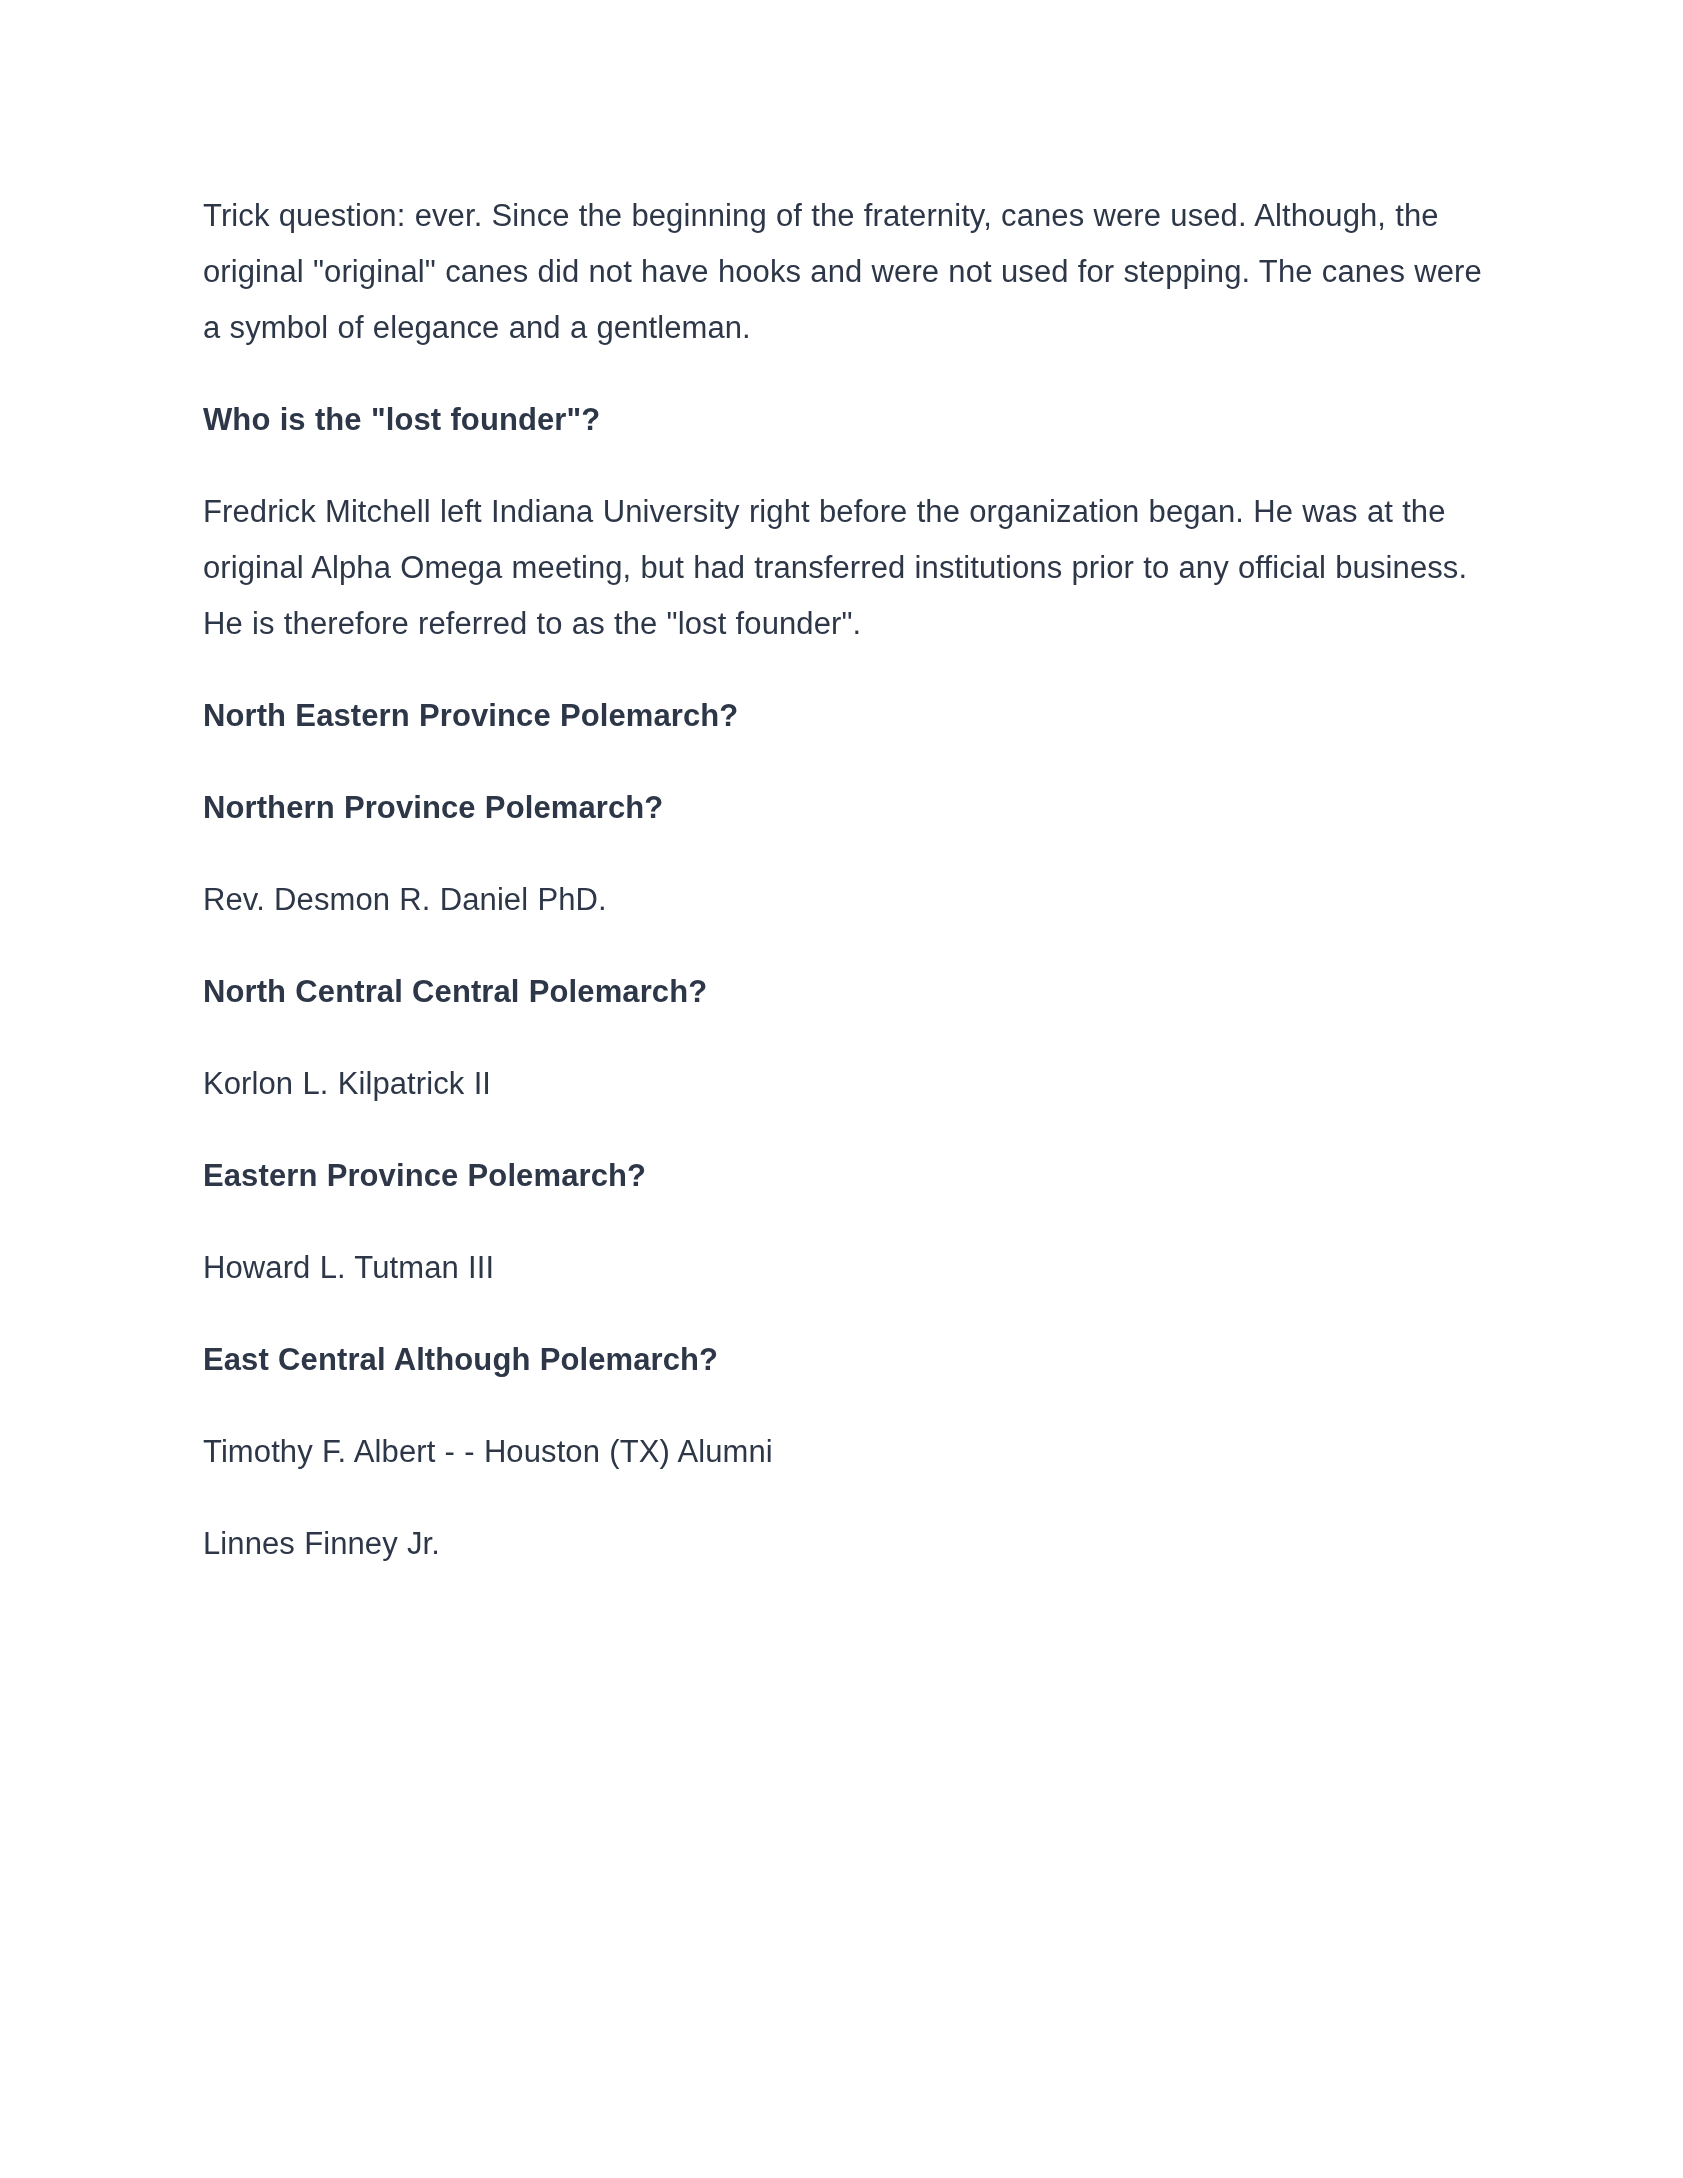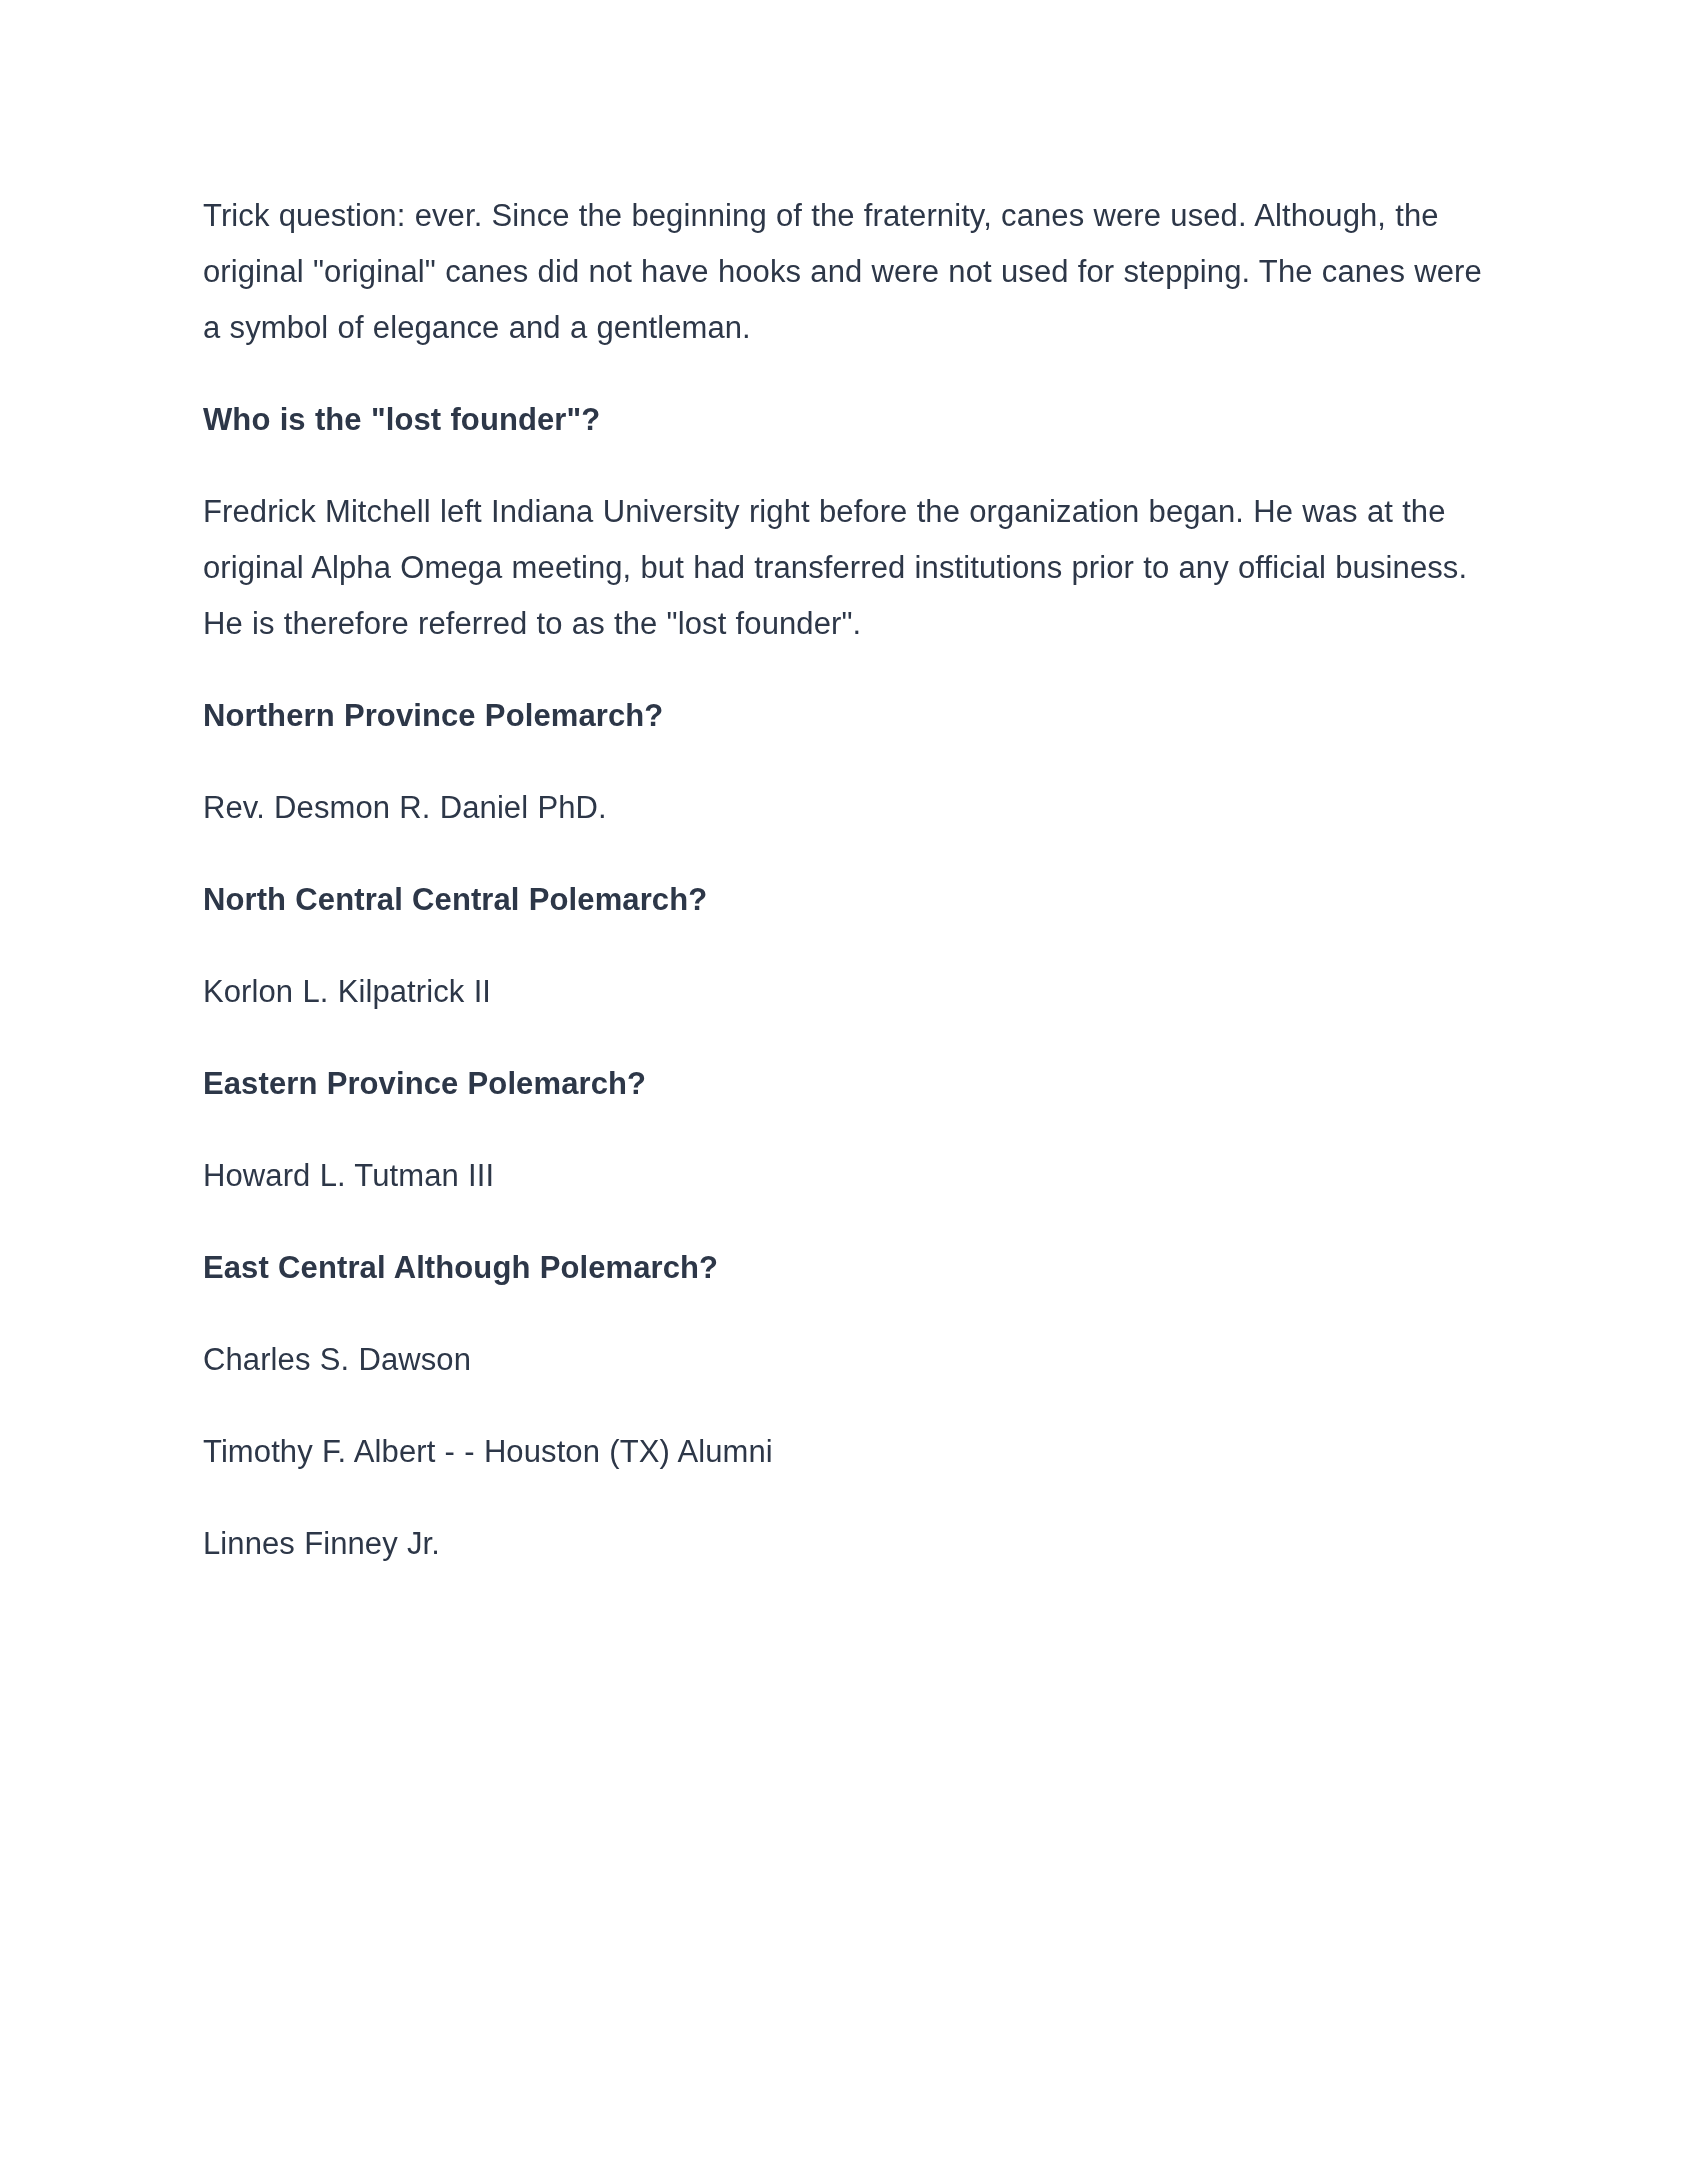--- a/index.html
+++ b/index.html
@@ -33,25 +33,25 @@
   }
 </style>
 </head>
 <body>
 
 <div class="page">
   <div class="doc-content" id="doc-body">
       <p class="qa-body">Trick question: ever. Since the beginning of the fraternity, canes were used. Although, the original "original" canes did not have hooks and were not used for stepping. The canes were a symbol of elegance and a gentleman.</p>
       <p class="qa-heading">Who is the "lost founder"?</p>
       <p class="qa-body">Fredrick Mitchell left Indiana University right before the organization began. He was at the original Alpha Omega meeting, but had transferred institutions prior to any official business. He is therefore referred to as the "lost founder".</p>
+      <p class="qa-heading">North Eastern Province Polemarch?</p>
       <p class="qa-heading">Northern Province Polemarch?</p>
       <p class="qa-body">Rev. Desmon R. Daniel PhD.</p>
       <p class="qa-heading">North Central Central Polemarch?</p>
       <p class="qa-body">Korlon L. Kilpatrick II</p>
       <p class="qa-heading">Eastern Province Polemarch?</p>
       <p class="qa-body">Howard L. Tutman III</p>
       <p class="qa-heading">East Central Although Polemarch?</p>
-      <p class="qa-body">Charles S. Dawson</p>
       <p class="qa-body">Timothy F. Albert - - Houston (TX) Alumni</p>
       <p class="qa-body">Linnes Finney Jr.</p>
     </div>
 </div>
 
 
 </body></html>

